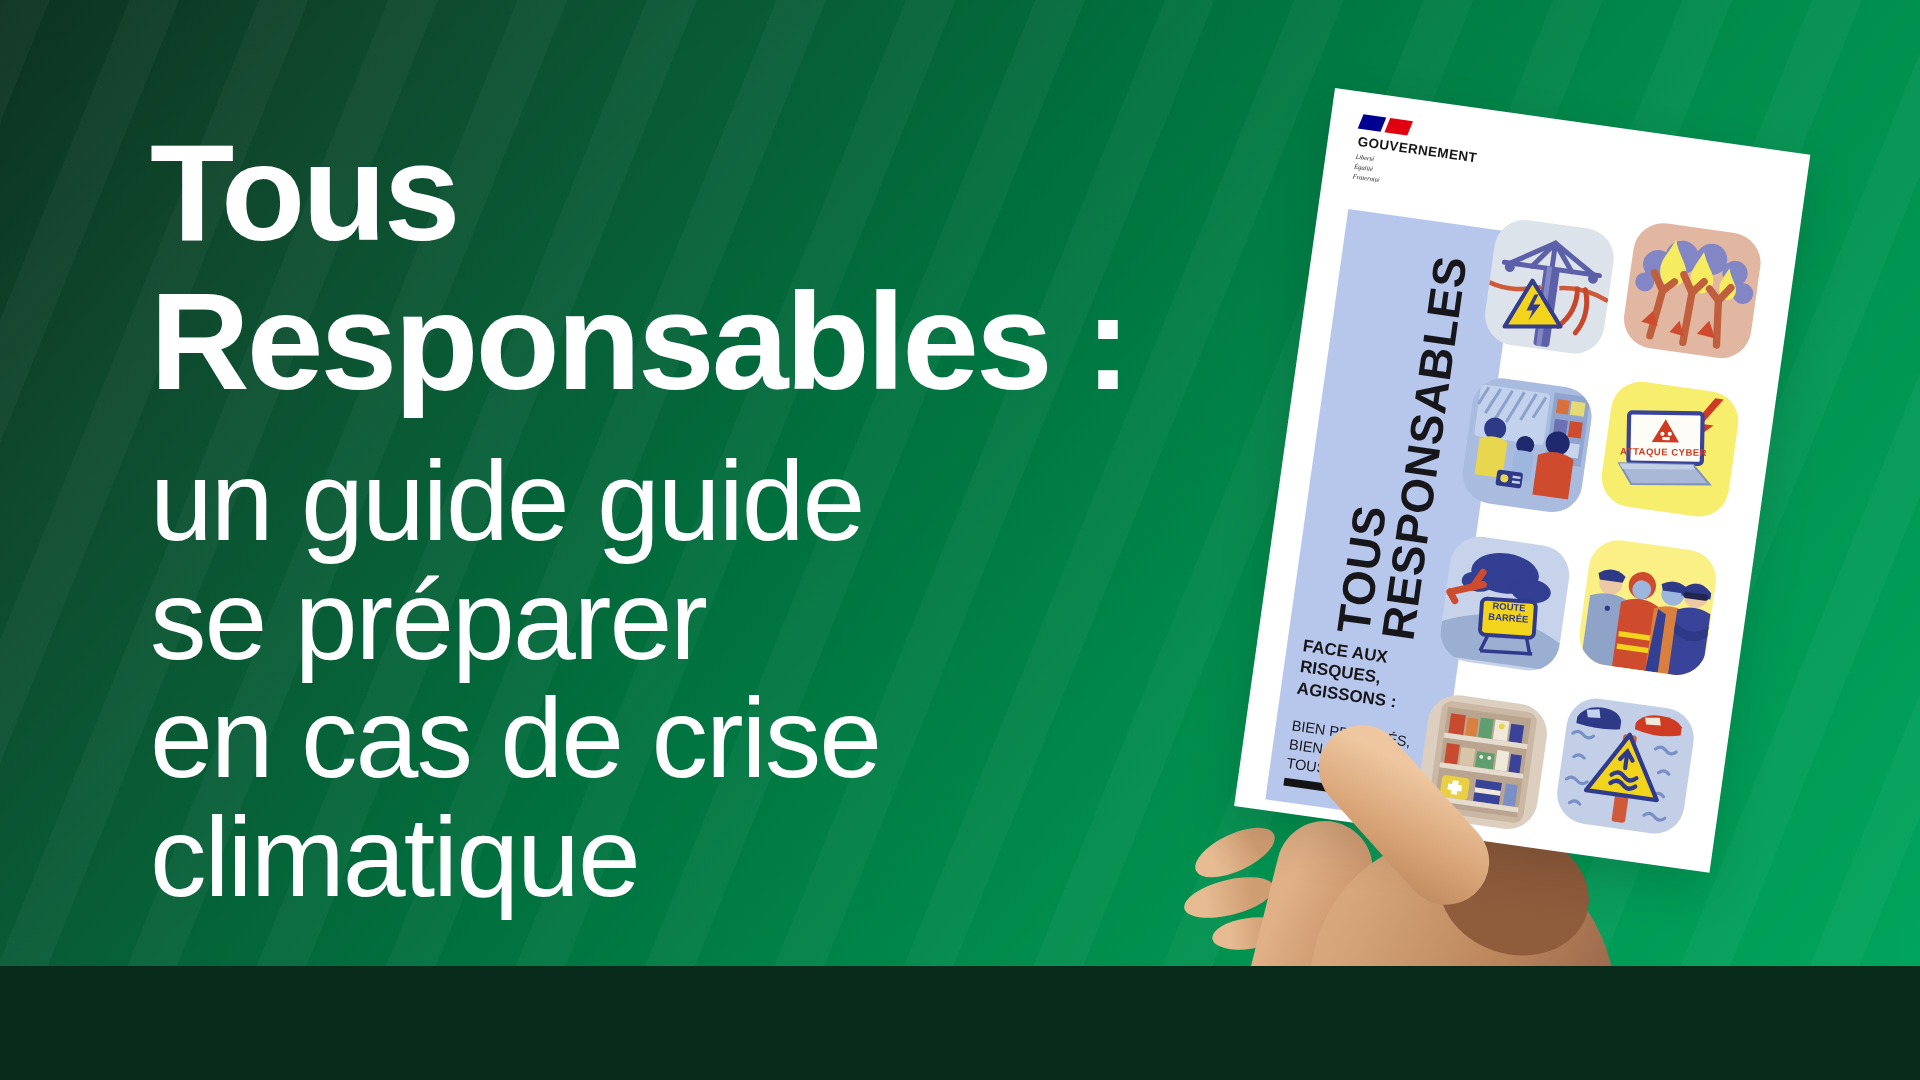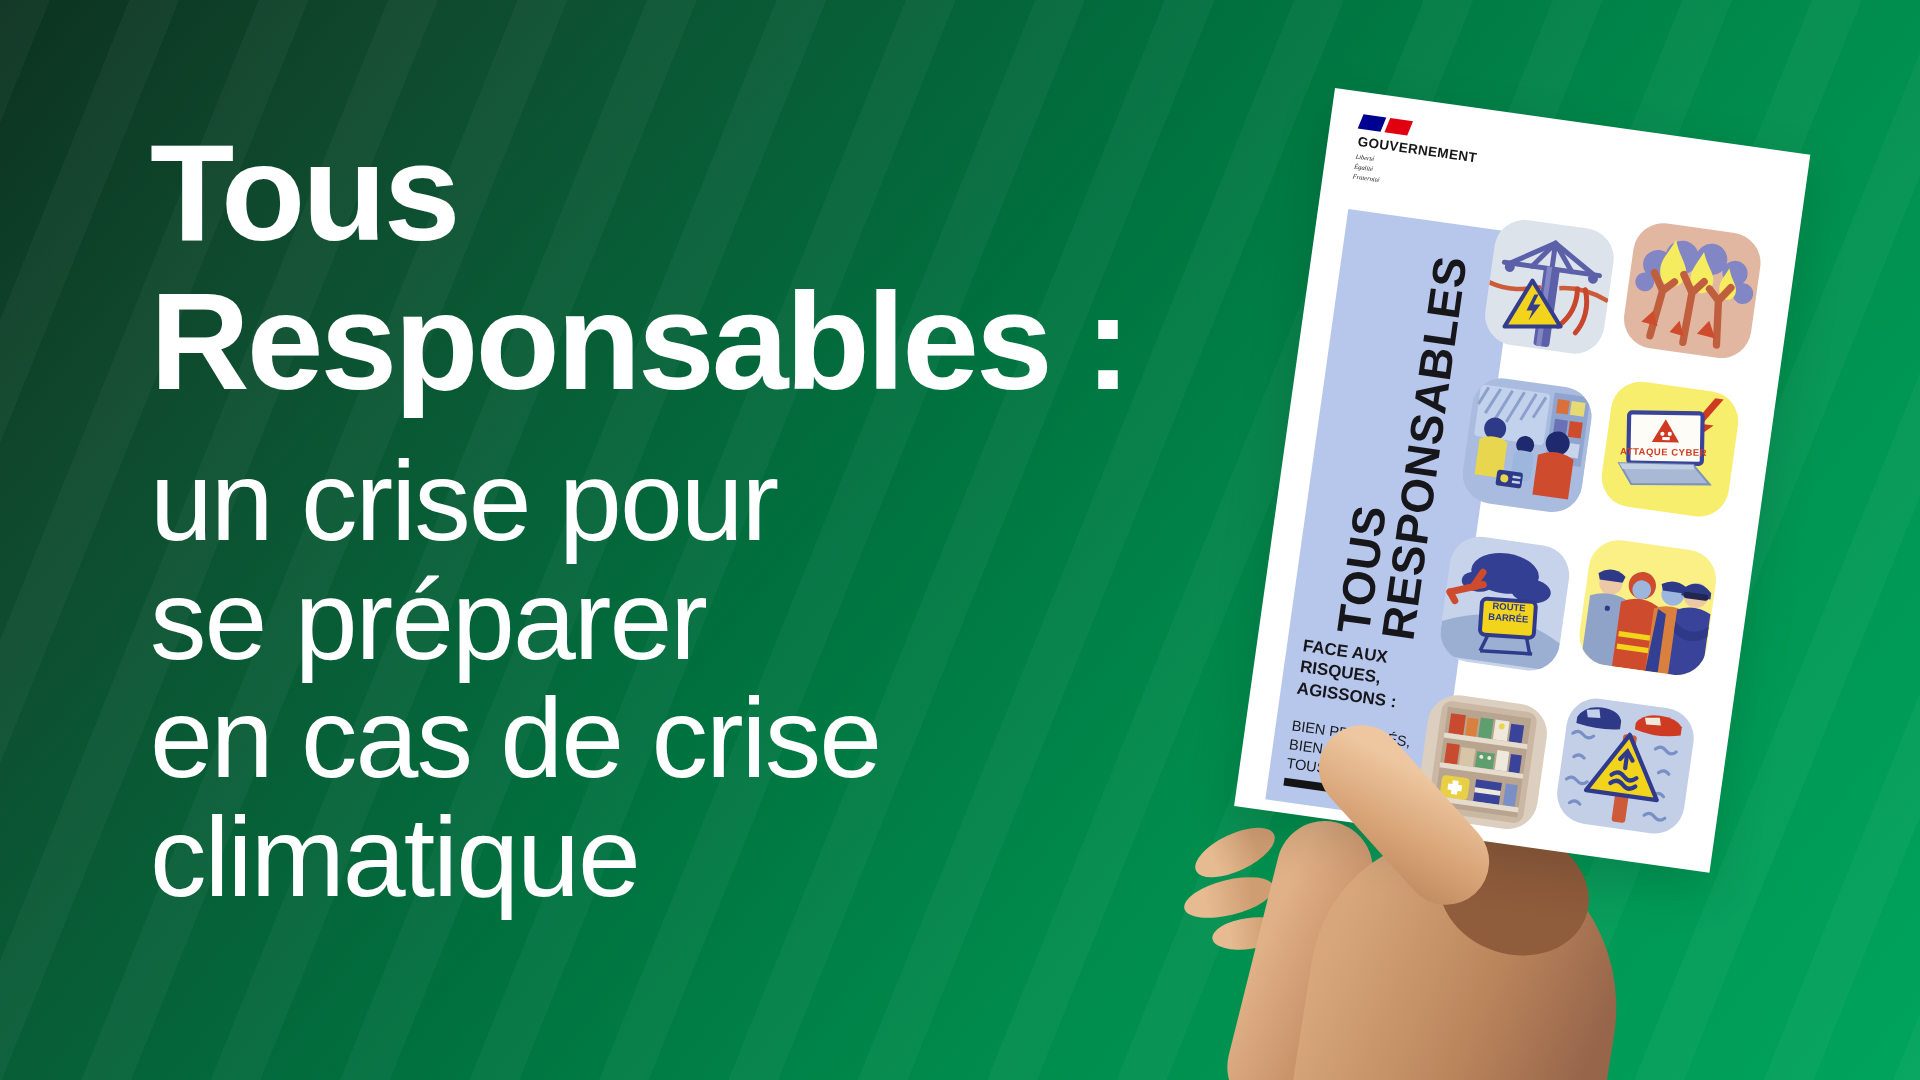--- a/index.html
+++ b/index.html
@@ -1,16 +1,16 @@
 <!DOCTYPE html>
 <html><head>
 <meta charset="utf-8">
 <style>
   html,body{margin:0;padding:0;background:#072a1a;}
-  .stage{position:relative;width:1920px;height:1080px;overflow:hidden;
+  .stage{position:relative;width:1920px;height:966px;overflow:hidden;
          font-family:"Liberation Sans",sans-serif;}
   .pre{white-space:pre-line;}
 
   
   .bg{position:absolute;inset:0;z-index:0;
       background-image:
         repeating-linear-gradient(112deg, rgba(255,255,255,0.035) 0 46px, rgba(255,255,255,0) 46px 120px),
         linear-gradient(128deg,#0c3220 0%,#0f4a2e 16%,#00713f 45%,#008c4c 66%,#00a45c 100%);}
 
   
@@ -80,21 +80,21 @@
 </style>
 </head>
 <body>
 
 <div class="stage">
   <div class="bg"></div>
 
   <div class="headline">
     <div class="headline-bold pre">Tous
 Responsables :</div>
-    <div class="headline-light pre">un crise pour
+    <div class="headline-light pre">un guide guide
 se préparer
 en cas de crise
 climatique</div>
   </div>
 
   <div class="hand">
     <div class="fingertip f1"></div>
     <div class="fingertip f2"></div>
     <div class="fingertip f3"></div>
     <div class="finger"></div>

